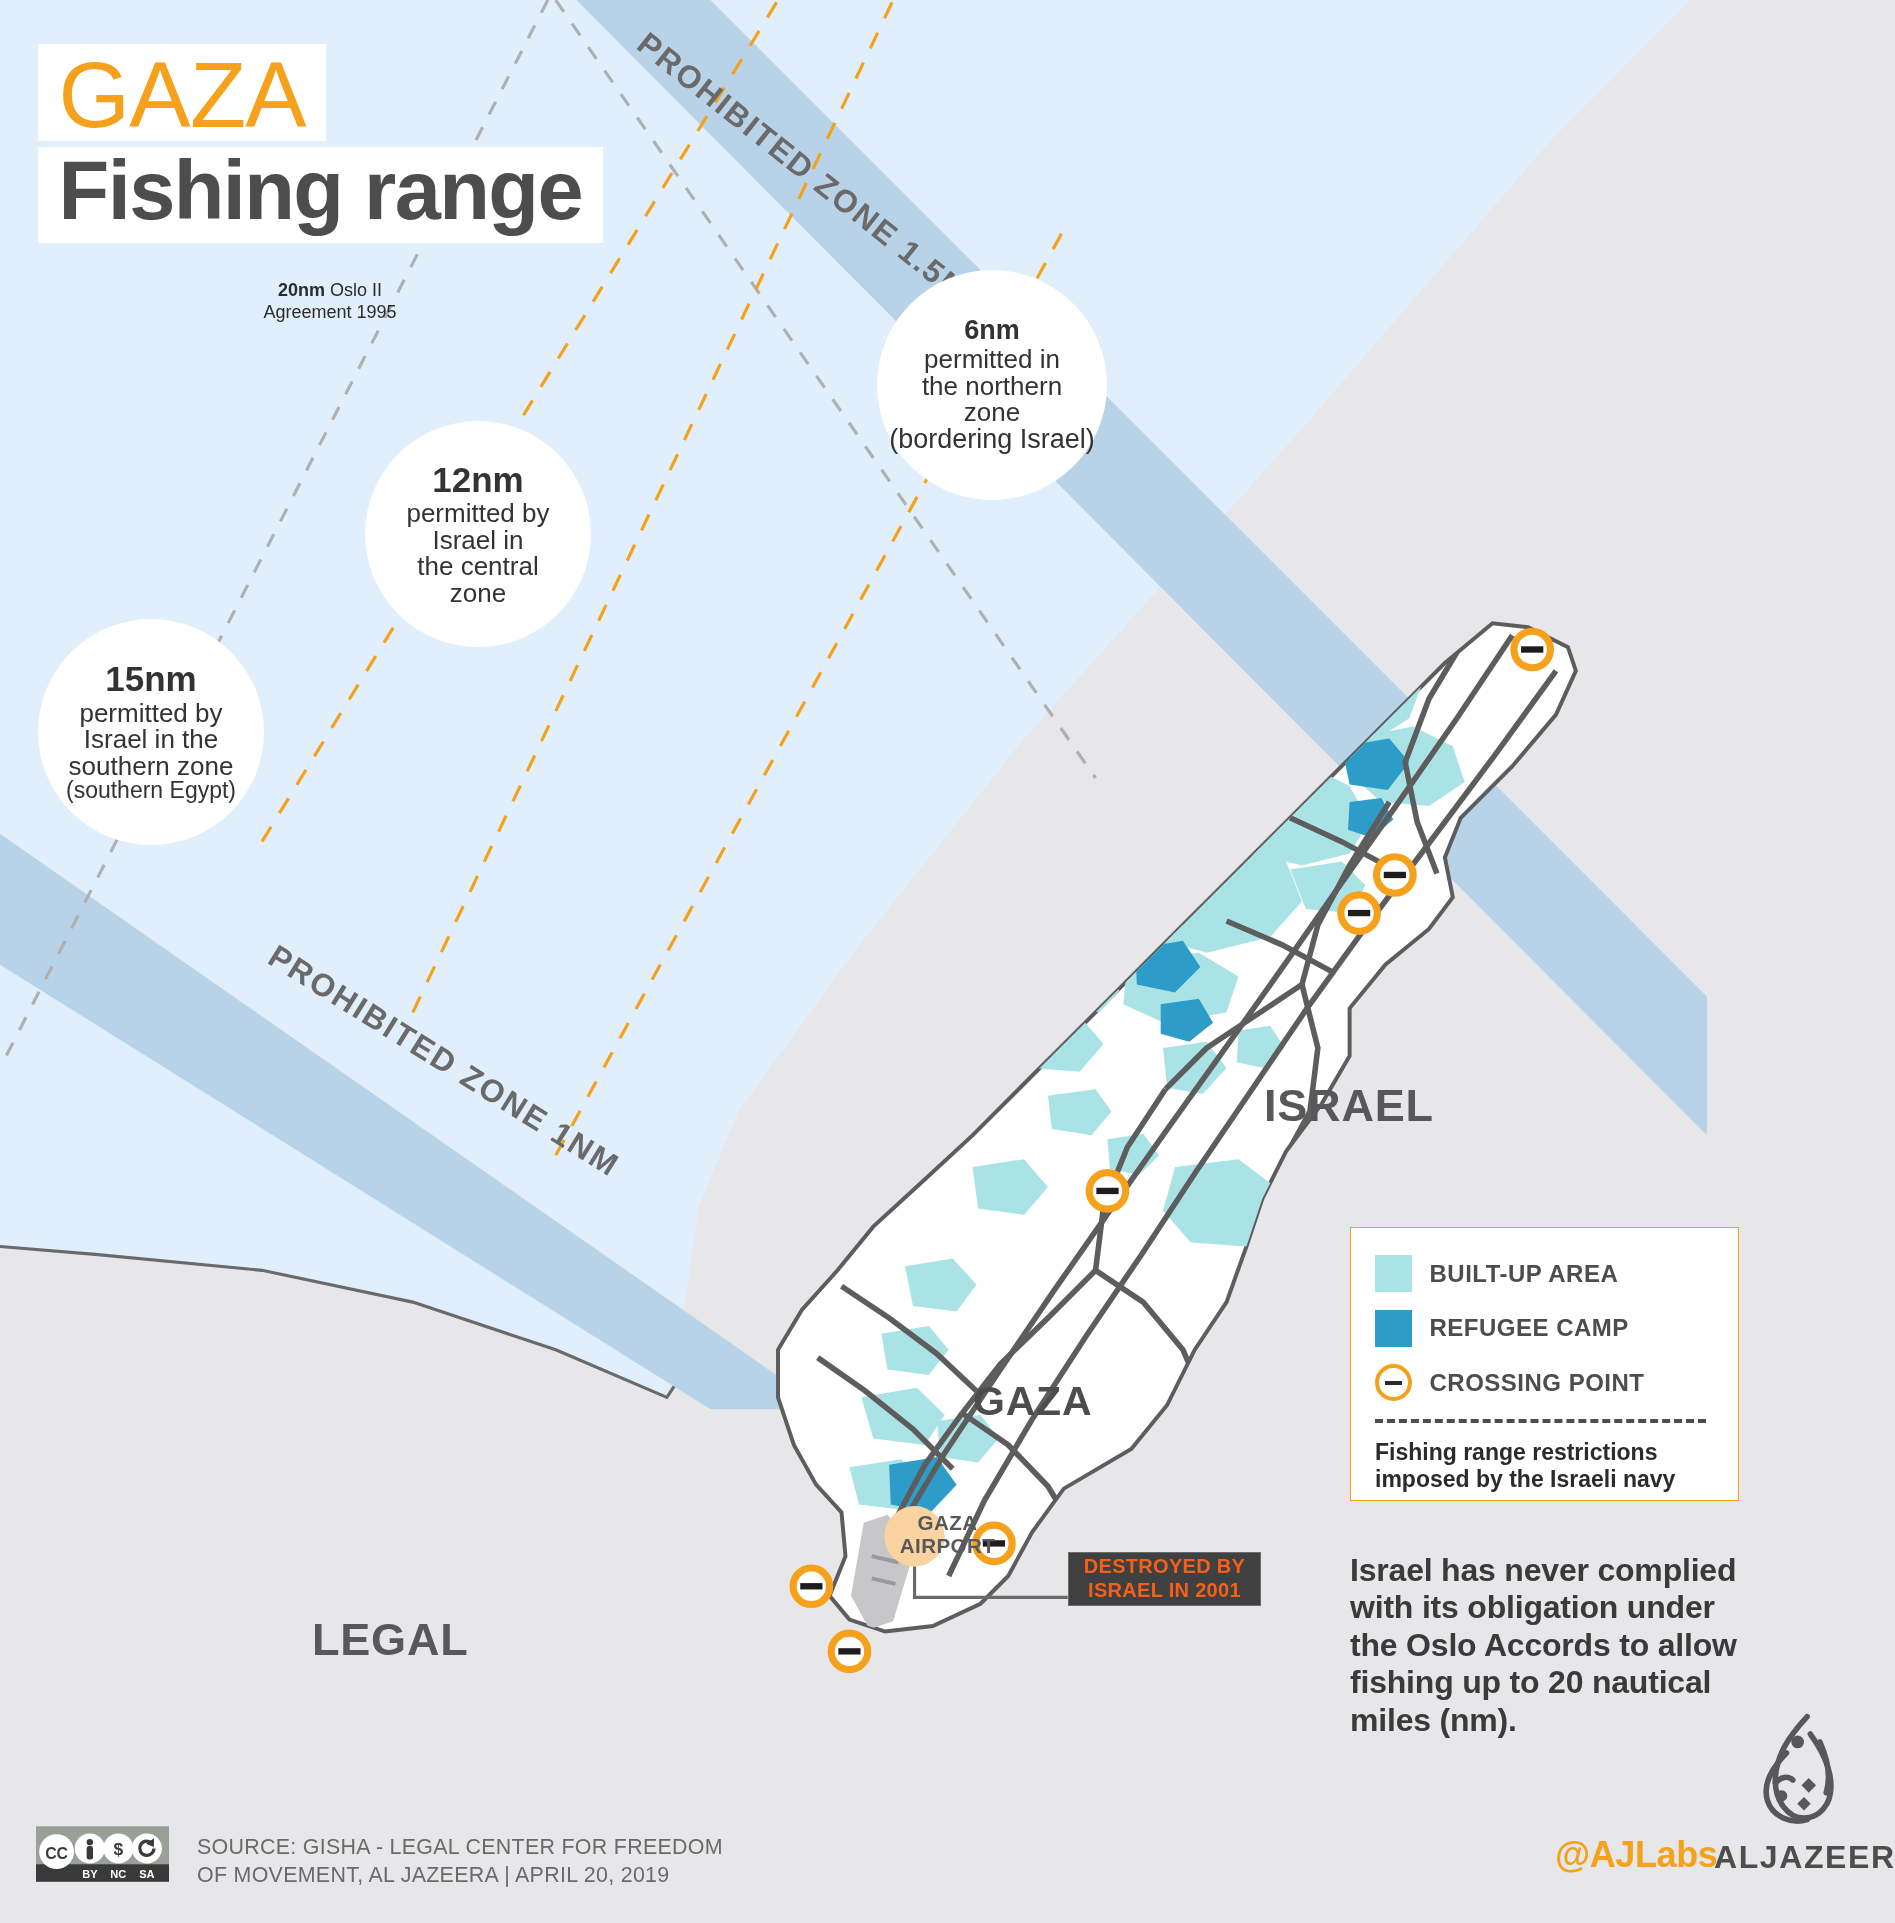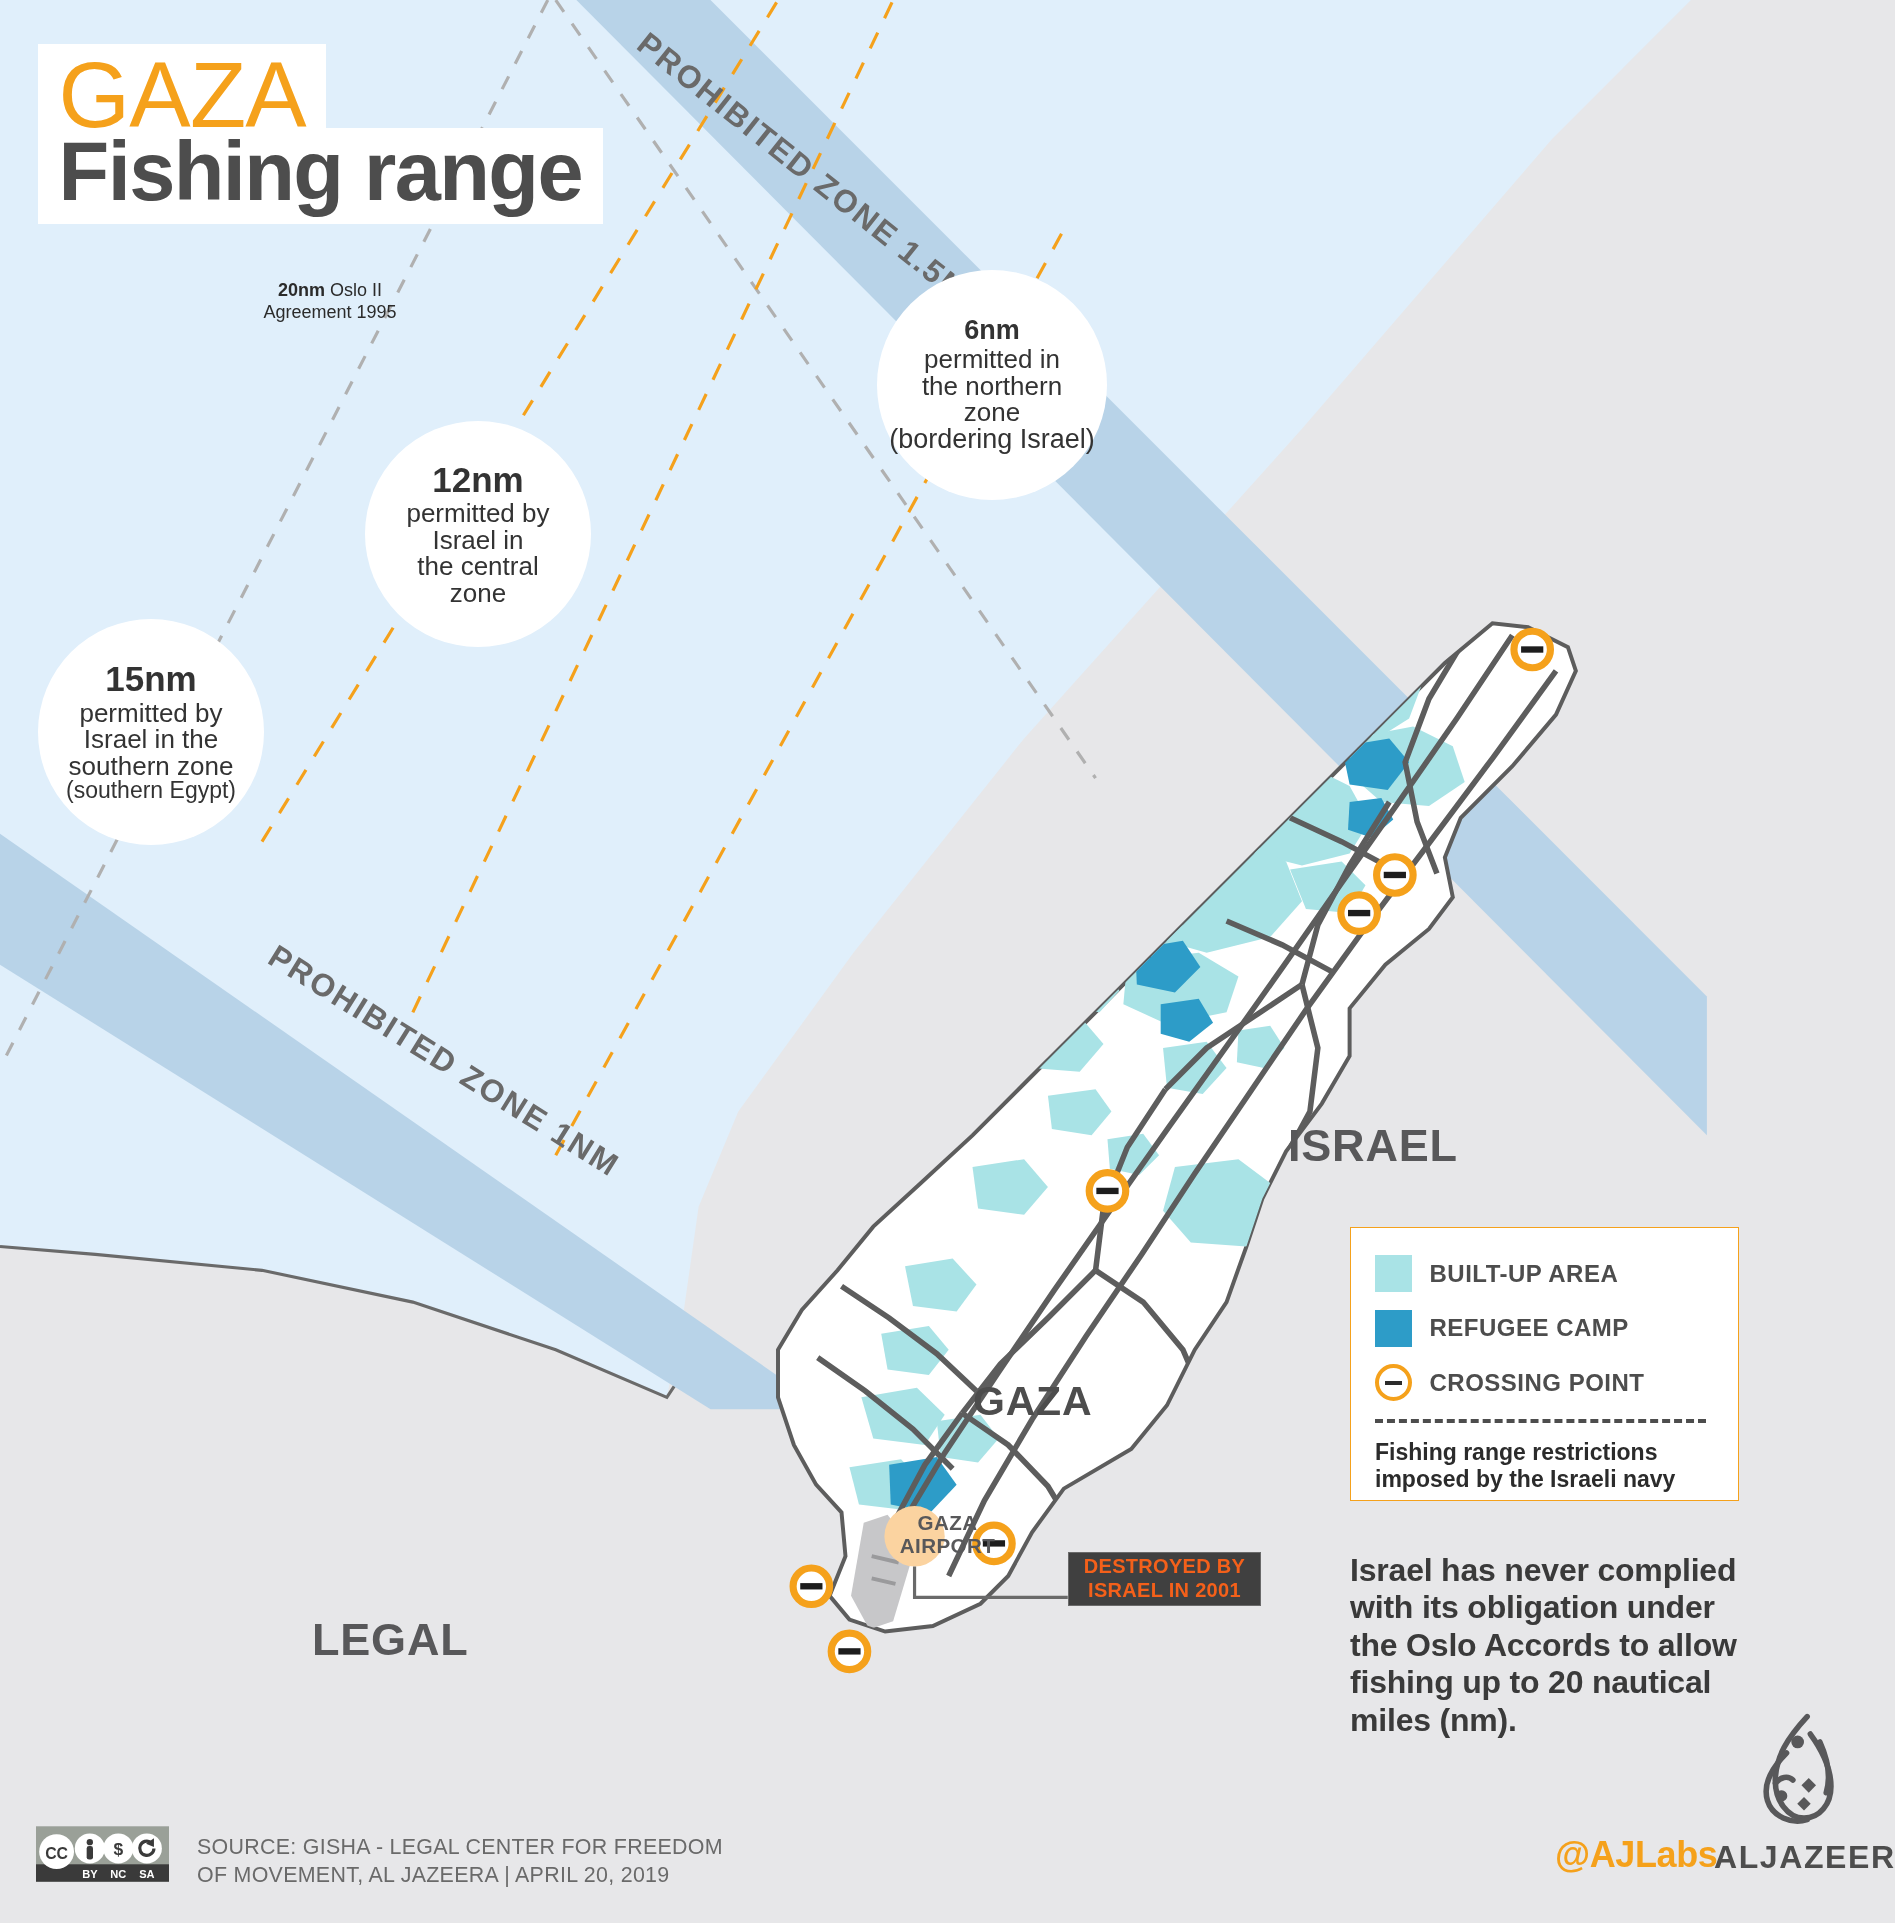--- a/index.html
+++ b/index.html
@@ -10,28 +10,28 @@
   .bubble{position:absolute;border-radius:50%;background:#ffffff;display:flex;
     flex-direction:column;align-items:center;justify-content:center;text-align:center;
     color:#333333;line-height:1.02;}
   .bubble .num{font-weight:bold;display:block;}
   .bubble .ln{display:block;font-weight:normal;}
   .bubble .small{display:block;font-weight:normal;}
 
   .titlebox{position:absolute;background:#ffffff;}
   #title-gaza{left:38px;top:44px;padding:4.8px 20.6px 0 20.6px;font-size:92px;color:#F5A11B;
      letter-spacing:-0.8px;line-height:1.0;font-weight:normal;}
-  #title-sub{left:38px;top:128px;padding:1.6px 20.6px 11px 20.6px;font-size:83px;color:#4d4d4d;
+  #title-sub{left:38px;top:147px;padding:1.6px 20.6px 11px 20.6px;font-size:83px;color:#4d4d4d;
      font-weight:bold;letter-spacing:-1.6px;line-height:1.0;}
   #oslo{position:absolute;left:199px;top:280px;width:262px;text-align:center;
      font-size:18px;color:#2b2b2b;line-height:1.2;}
   #oslo b{font-weight:bold;}
 
   .maplabel{position:absolute;font-weight:bold;color:#58585a;letter-spacing:0.8px;}
-  #lbl-israel{left:1264px;top:1120px;font-size:45px;margin-left:24px;}
+  #lbl-israel{left:1264px;top:1080px;font-size:45px;}
   #lbl-egypt{left:312px;top:1614px;font-size:45px;}
   #lbl-gaza{left:973px;top:1378px;font-size:41px;color:#4d4d4d;}
   #lbl-airport{left:884px;top:1511px;font-size:20.6px;color:#58585a;text-align:center;
      width:127px;line-height:1.12;letter-spacing:0.4px;}
 
   #callout{position:absolute;left:1068px;top:1552px;width:191px;height:52px;background:#404040;
      border:1.6px solid #6a6a6a;display:flex;flex-direction:column;align-items:center;
      justify-content:center;}
   #callout span{display:block;color:#F4601A;font-weight:bold;font-size:20px;line-height:1.18;
      letter-spacing:0.3px;}

